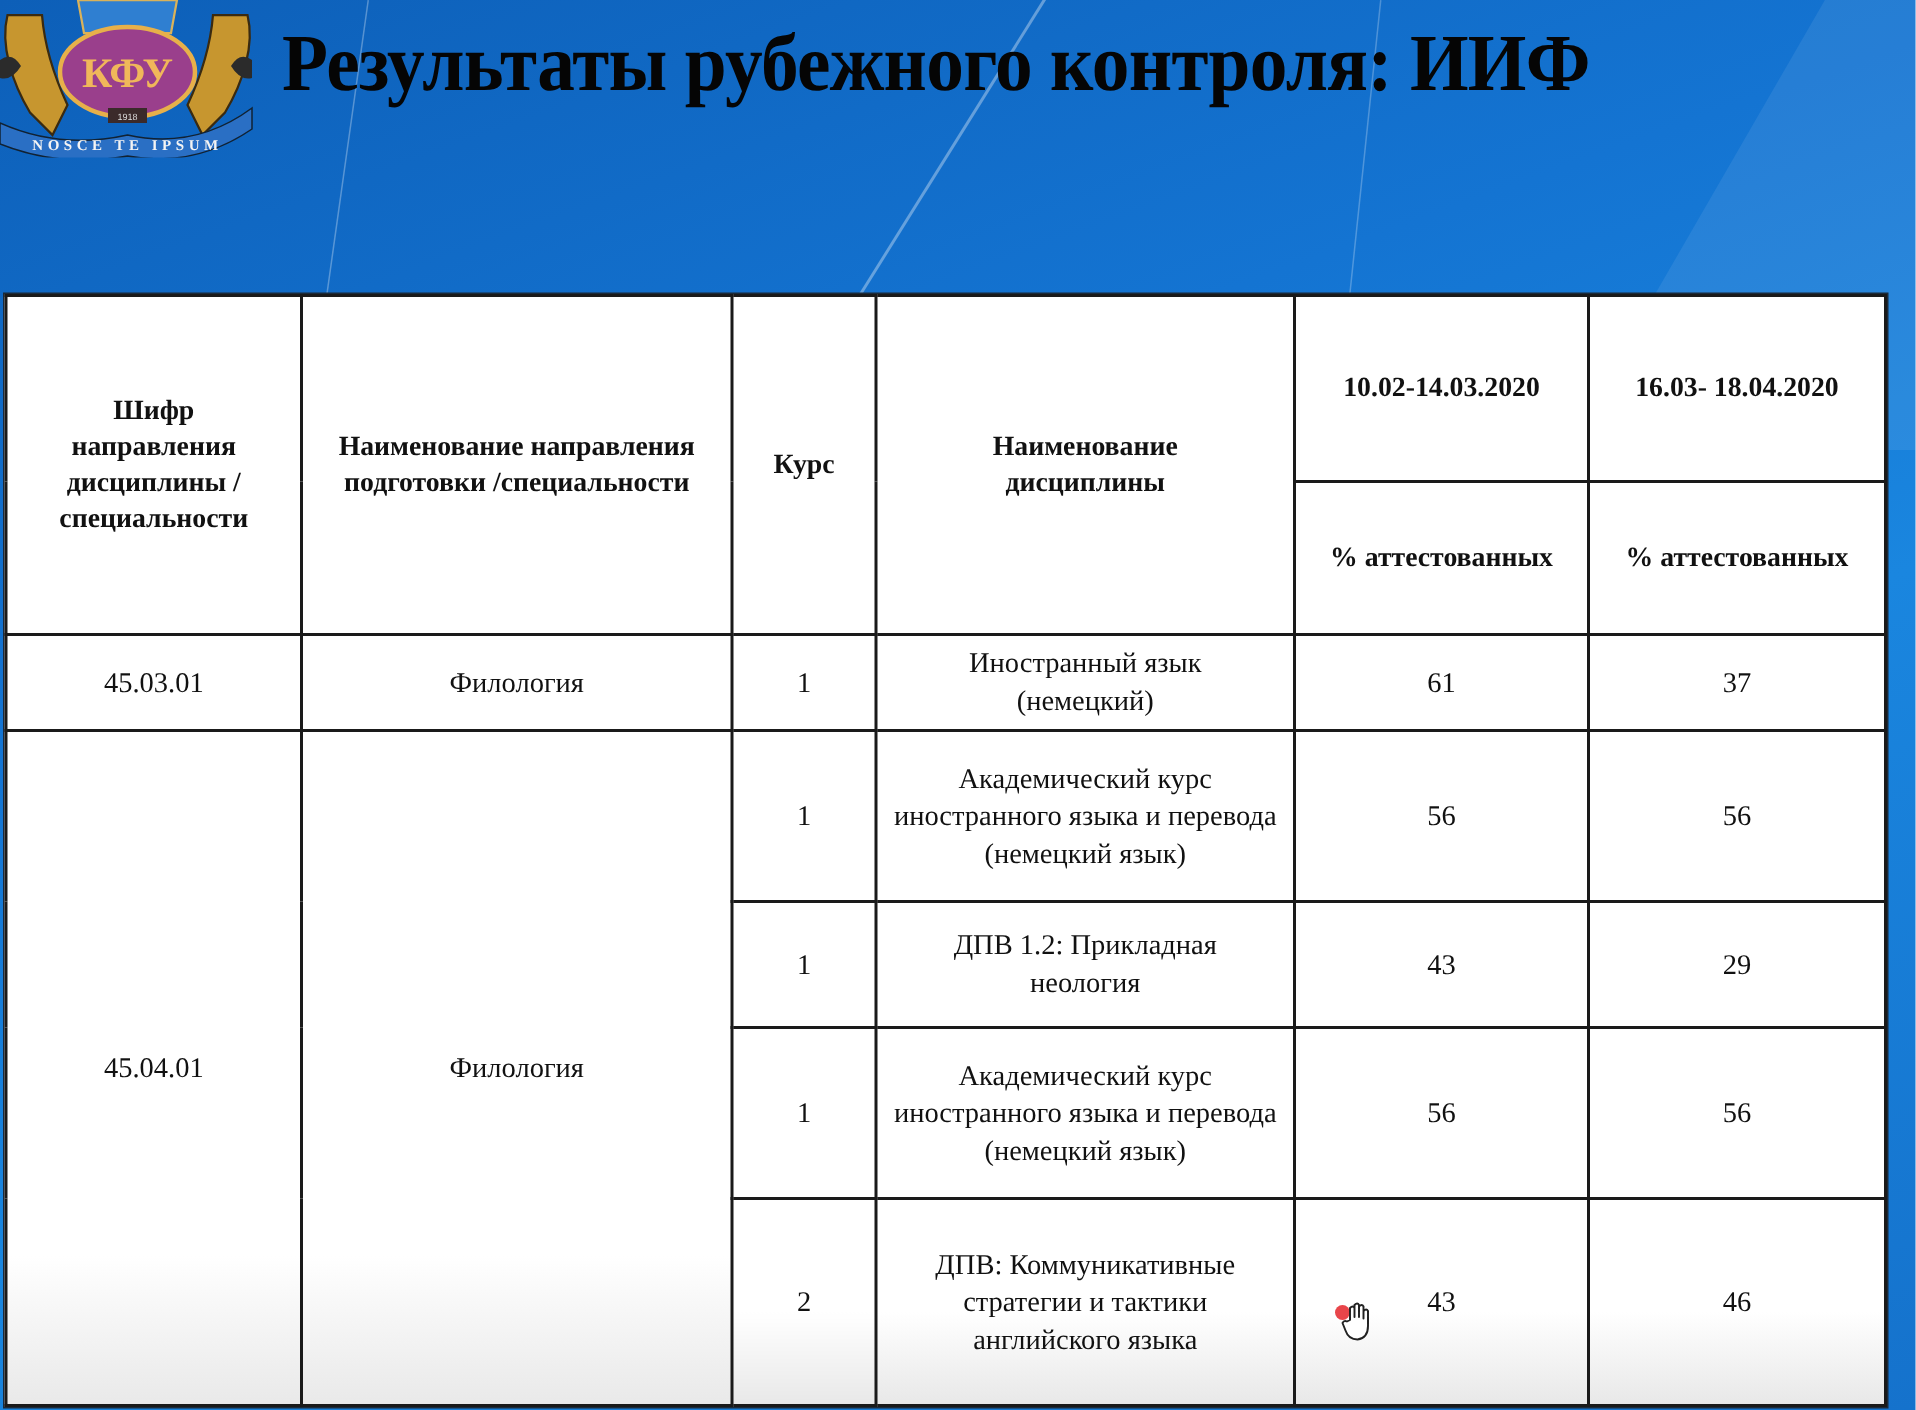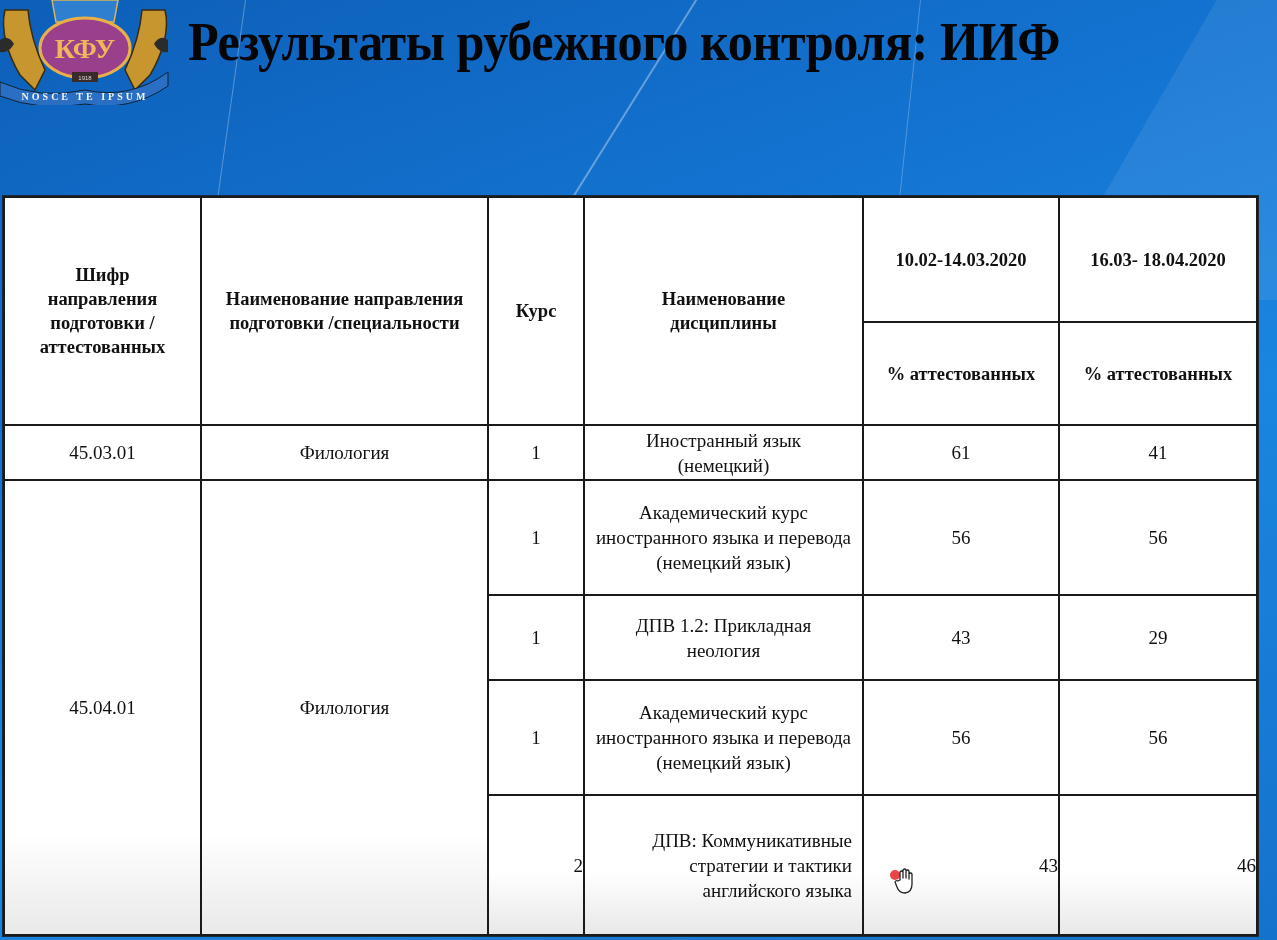--- a/index.html
+++ b/index.html
@@ -24,21 +24,21 @@
   table.grid {
     position: absolute; left: 3px; top: 196px; width: 1253px; height: 740px;
     border-collapse: collapse; background: #fff; table-layout: fixed;
     box-shadow: 0 0 0 1px #1b2a3a;
   }
   table.grid td {
     border: 2px solid #1a1a1a; text-align: center; vertical-align: middle;
     color: #111; font-size: 19px; line-height: 25px; padding: 0 0;
   }
   table.grid td.h { font-weight: bold; font-size: 18.5px; line-height: 24px; }
-  table.grid tr.last td { background: linear-gradient(180deg, #ffffff 55%, #e8e8e8 100%); text-align: right; }
+  table.grid tr.last td { background: linear-gradient(180deg, #ffffff 55%, #e8e8e8 100%); }
   td.merged { background: linear-gradient(180deg, #ffffff 78%, #e9e9e9 100%) !important; }
 
   .cursor { position: absolute; left: 888px; top: 866px; width: 32px; height: 30px; }
 </style>
 </head>
 <body>
 
 <div class="band"></div>
 <div class="streak s1"></div>
 <div class="streak s2"></div>
@@ -68,39 +68,39 @@
   <colgroup>
     <col style="width:197px">
       <col style="width:287px">
       <col style="width:96px">
       <col style="width:279px">
       <col style="width:196px">
       <col style="width:198px">
   </colgroup>
   <tbody>
       <tr style="height:124px">
-    <td class="h" rowspan="2" style="padding:0 14px">Шифр направления подготовки /аттестованных</td>
+    <td class="h" rowspan="2" style="padding:0 14px">Шифр направления дисциплины /специальности</td>
     <td class="h" rowspan="2" style="padding:0 8px">Наименование направления подготовки /специальности</td>
     <td class="h" rowspan="2">Курс</td>
     <td class="h" rowspan="2" style="padding:0 50px">Наименование дисциплины</td>
     <td class="h">10.02-14.03.2020</td>
     <td class="h">16.03- 18.04.2020</td>
   </tr>
   <tr style="height:102px">
     <td class="h" style="padding:0;white-space:nowrap">% аттестованных</td>
     <td class="h" style="padding:0;white-space:nowrap">% аттестованных</td>
   </tr>
 
-  <tr style="height:54px">
+  <tr style="height:64px">
     <td>45.03.01</td>
     <td>Филология</td>
     <td>1</td>
     <td style="padding:0 40px">Иностранный язык (немецкий)</td>
     <td>61</td>
-    <td>41</td>
+    <td>37</td>
   </tr>
 
   <tr style="height:114px">
     <td class="merged" rowspan="4">45.04.01</td>
     <td class="merged" rowspan="4">Филология</td>
     <td>1</td>
     <td style="padding:0 8px">Академический курс иностранного языка и перевода (немецкий язык)</td>
     <td>56</td>
     <td>56</td>
   </tr>

